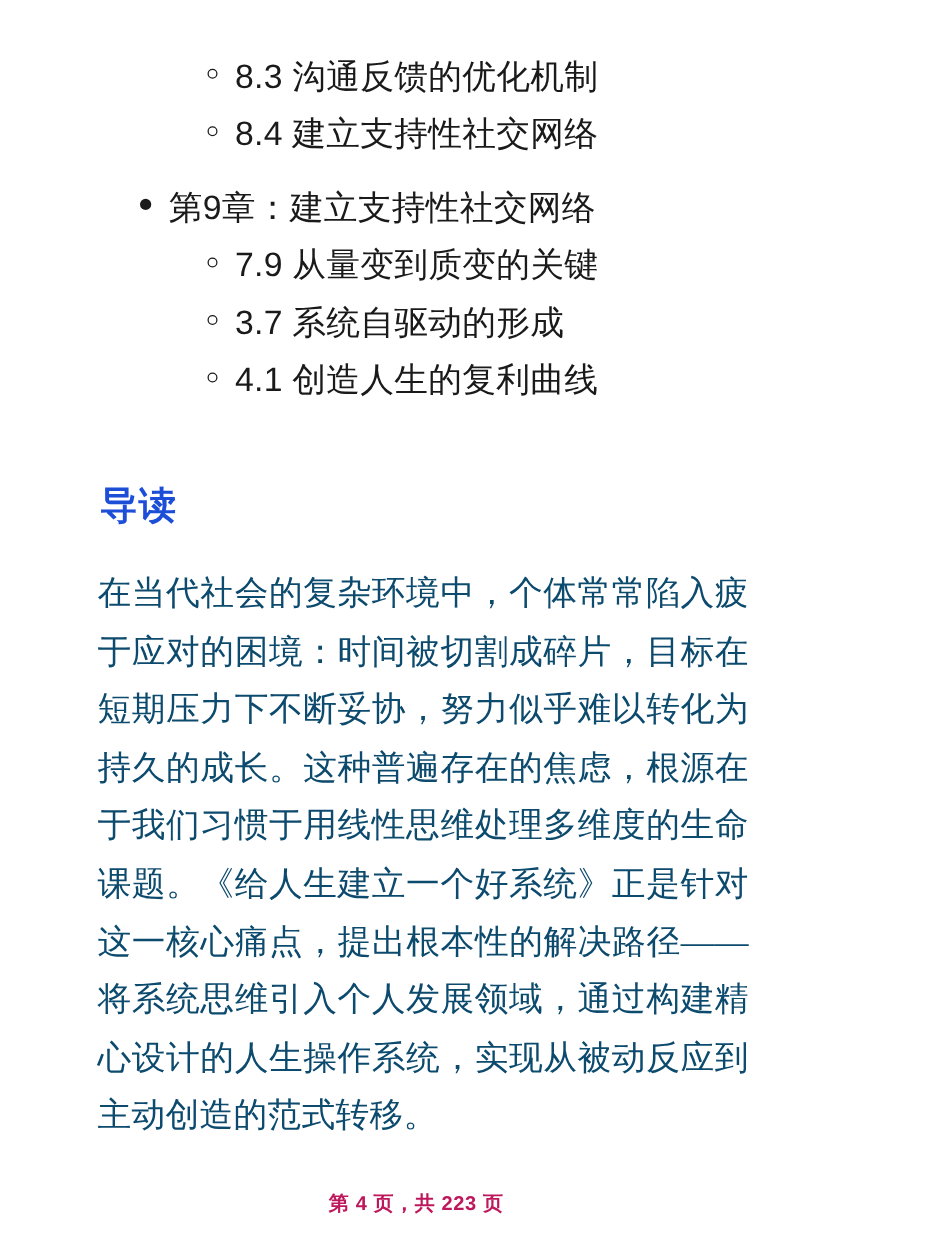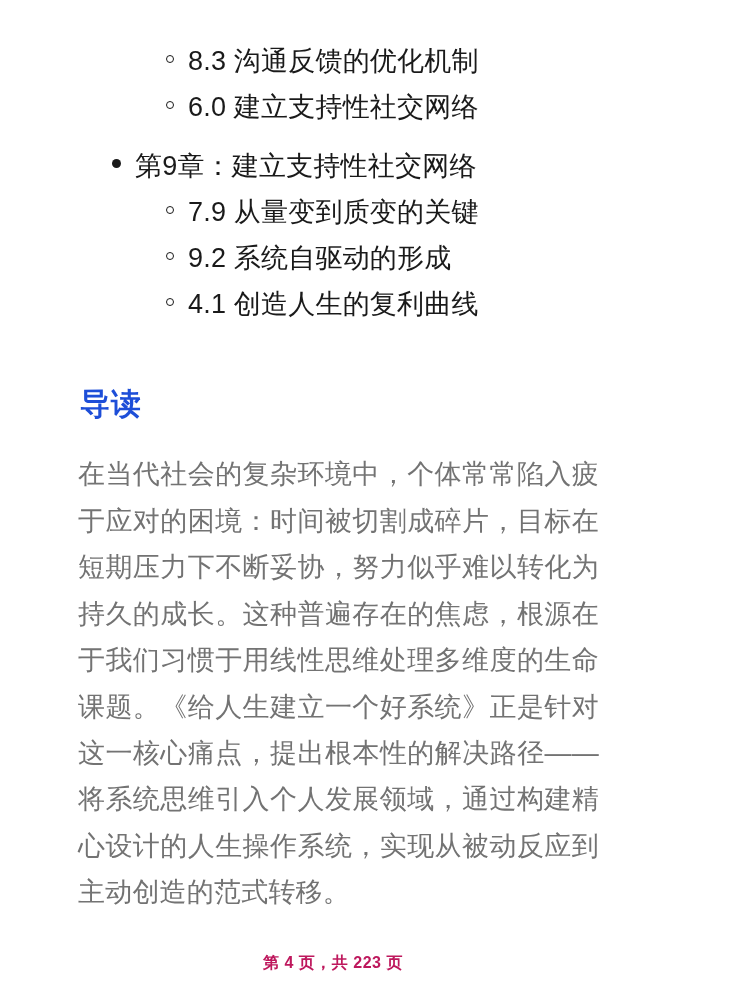--- a/index.html
+++ b/index.html
@@ -83,22 +83,23 @@
   }
 
   
   .body-para {
     font-size: 27px;
     line-height: 1.72;
     text-align: justify;
     text-justify: inter-ideograph;
     margin: 0 0 0 8px;
     padding-right: 2px;
-    color: #737373;
+    color: #0c4a6e;
     letter-spacing: 0.2px;
+    font-family: Liberation Serif, serif;
   }
 
   
   .footer {
     position: absolute;
     left: 0;
     right: 0;
     bottom: 26px;
     text-align: center;
     font-size: 16px;
@@ -112,33 +113,33 @@
 
 <div class="page">
 
   <ul class="toc">
     <li class="toc-item-l2">
       <span class="bullet-hollow"></span>
       <span class="toc-label">8.3 沟通反馈的优化机制</span>
     </li>
     <li class="toc-item-l2">
       <span class="bullet-hollow"></span>
-      <span class="toc-label">6.0 建立支持性社交网络</span>
+      <span class="toc-label">8.4 建立支持性社交网络</span>
     </li>
     <li class="toc-item-l1">
       <span class="bullet-filled"></span>
       <span class="toc-label">第9章：建立支持性社交网络</span>
     </li>
     <li class="toc-item-l2">
       <span class="bullet-hollow"></span>
       <span class="toc-label">7.9 从量变到质变的关键</span>
     </li>
     <li class="toc-item-l2">
       <span class="bullet-hollow"></span>
-      <span class="toc-label">9.2 系统自驱动的形成</span>
+      <span class="toc-label">3.7 系统自驱动的形成</span>
     </li>
     <li class="toc-item-l2">
       <span class="bullet-hollow"></span>
       <span class="toc-label">4.1 创造人生的复利曲线</span>
     </li>
   </ul>
 
   <h2 class="section-heading">导读</h2>
 
   <p class="body-para">在当代社会的复杂环境中，个体常常陷入疲于应对的困境：时间被切割成碎片，目标在短期压力下不断妥协，努力似乎难以转化为持久的成长。这种普遍存在的焦虑，根源在于我们习惯于用线性思维处理多维度的生命课题。《给人生建立一个好系统》正是针对这一核心痛点，提出根本性的解决路径——将系统思维引入个人发展领域，通过构建精心设计的人生操作系统，实现从被动反应到主动创造的范式转移。</p>

